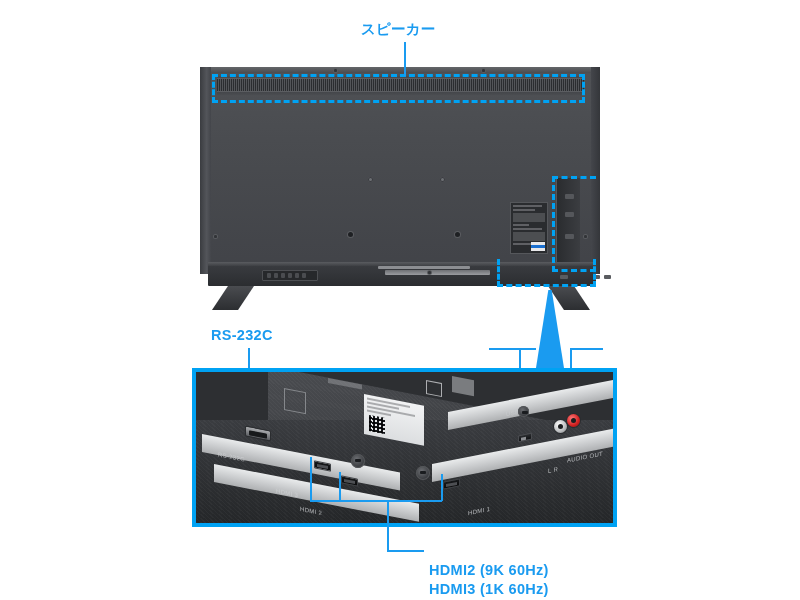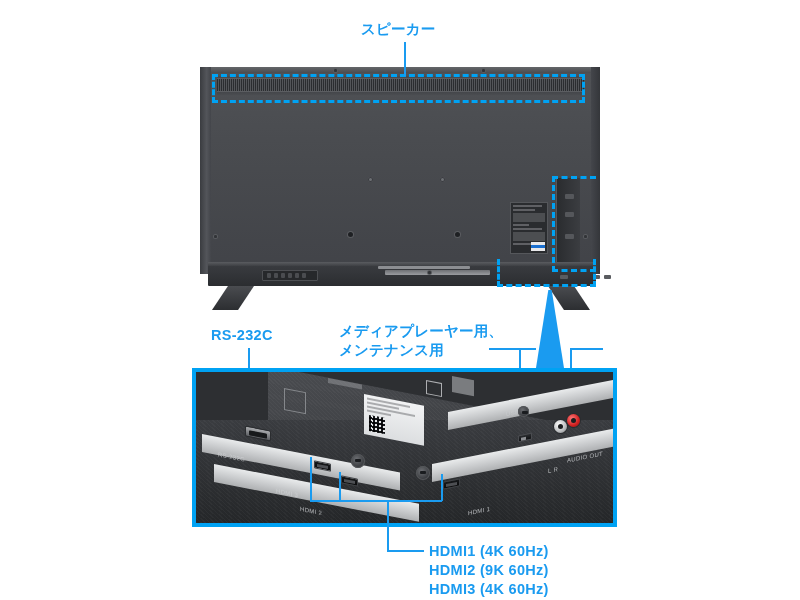--- a/index.html
+++ b/index.html
@@ -333,22 +333,20 @@
   <div class="dashbox" style="left:497px;top:259px;width:99px;height:28px;border-top:none"></div>
 
   <div class="callout jp" style="left:361px;top:20px">スピーカー</div>
   <div class="ln lnv" style="left:404px;top:42px;height:34px"></div>
 
   <div id="wedge"></div>
 
   <div class="callout mono" style="left:211px;top:326px">RS-232C</div>
   <div class="ln lnv" style="left:248px;top:348px;height:82px"></div>
 
-  <div class="callout jp" style="left:339px;top:322px">メディアプレーヤー用、
-メンテナンス用</div>
   <div class="ln lnh" style="left:489px;top:348px;width:47px"></div>
   <div class="ln lnv" style="left:519px;top:348px;height:88px"></div>
 
   <div class="ln lnh" style="left:570px;top:348px;width:33px"></div>
   <div class="ln lnv" style="left:570px;top:348px;height:66px"></div>
 
   <div class="ln lnh" style="left:555px;top:414px;width:30px"></div>
   <div class="ln lnv" style="left:555px;top:414px;height:32px"></div>
   <div class="ln lnv" style="left:583px;top:414px;height:32px"></div>
 
@@ -398,17 +396,16 @@
     <div class="screw" style="left:322px;top:34px;width:11px;height:11px"></div>
   </div>
 
   <div class="ln lnv" style="left:310px;top:457px;height:44px"></div>
   <div class="ln lnv" style="left:339px;top:472px;height:29px"></div>
   <div class="ln lnv" style="left:441px;top:474px;height:27px"></div>
   <div class="ln lnh" style="left:310px;top:500px;width:132px"></div>
   <div class="ln lnv" style="left:387px;top:500px;height:51px"></div>
   <div class="ln lnh" style="left:387px;top:550px;width:37px"></div>
 
-  <div class="callout mono" style="left:429px;top:542px">HDMI1 (4K 60Hz)</div>
   <div class="callout mono" style="left:429px;top:561px">HDMI2 (9K 60Hz)</div>
-  <div class="callout mono" style="left:429px;top:580px">HDMI3 (4K 60Hz)</div>
+  <div class="callout mono" style="left:429px;top:580px">HDMI3 (1K 60Hz)</div>
 
 </div>
 
 </body></html>

